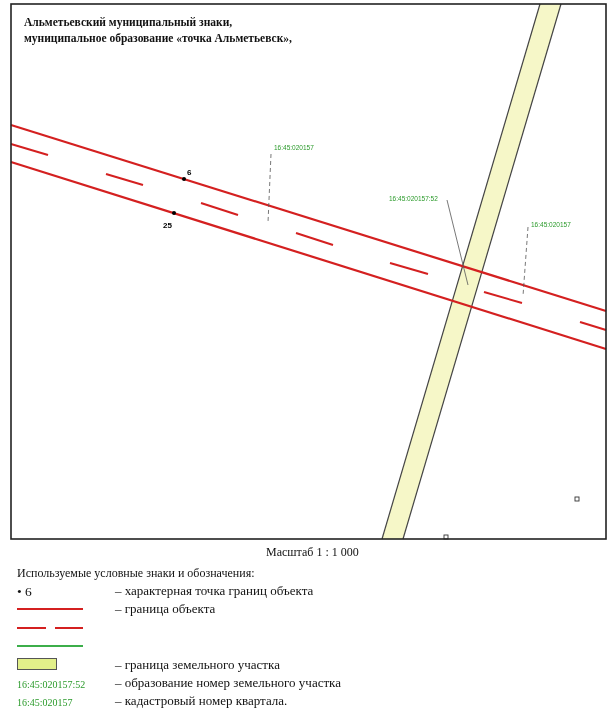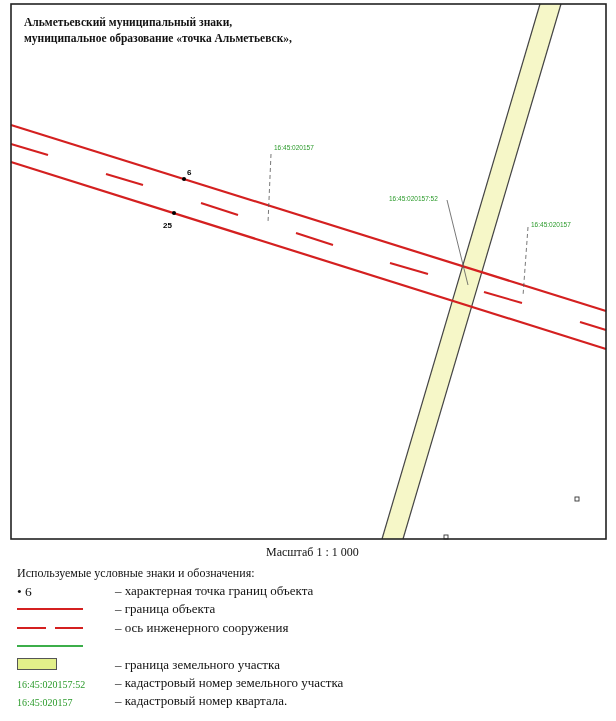--- a/index.html
+++ b/index.html
@@ -86,41 +86,40 @@
     <div class="sym-line" style="background:#d42020;"></div>
   </div>
   <div class="legend-txt">– граница объекта</div>
 </div>
 
 <div class="legend-row" style="top:619px;">
   <div class="legend-sym">
     <div class="sym-dash1" style="background:#d42020;"></div>
     <div class="sym-dash2" style="background:#d42020;"></div>
   </div>
-  <div class="legend-txt">– ось инженерного сооружения</div>
 </div>
 
 <div class="legend-row" style="top:637px;">
   <div class="legend-sym">
     <div class="sym-line" style="background:#3cae4a;"></div>
   </div>
 </div>
 
 <div class="legend-row" style="top:656px;text-align:center;">
   <div class="legend-sym">
     <div class="sym-box" style="background:#e2f08a;"></div>
   </div>
   <div class="legend-txt">– граница земельного участка</div>
 </div>
 
 <div class="legend-row" style="top:674px;">
   <div class="legend-sym" style="width:90px;">
     <span class="sym-code" style="color:#2a9a2a;">16:45:020157:52</span>
   </div>
-  <div class="legend-txt">– кадастровый номер земельного участка</div>
+  <div class="legend-txt">– образование номер земельного участка</div>
 </div>
 
 <div class="legend-row" style="top:692px;">
   <div class="legend-sym" style="width:90px;">
     <span class="sym-code" style="color:#2a9a2a;">16:45:020157</span>
   </div>
   <div class="legend-txt">– кадастровый номер квартала.</div>
 </div>
 
 </body></html>

